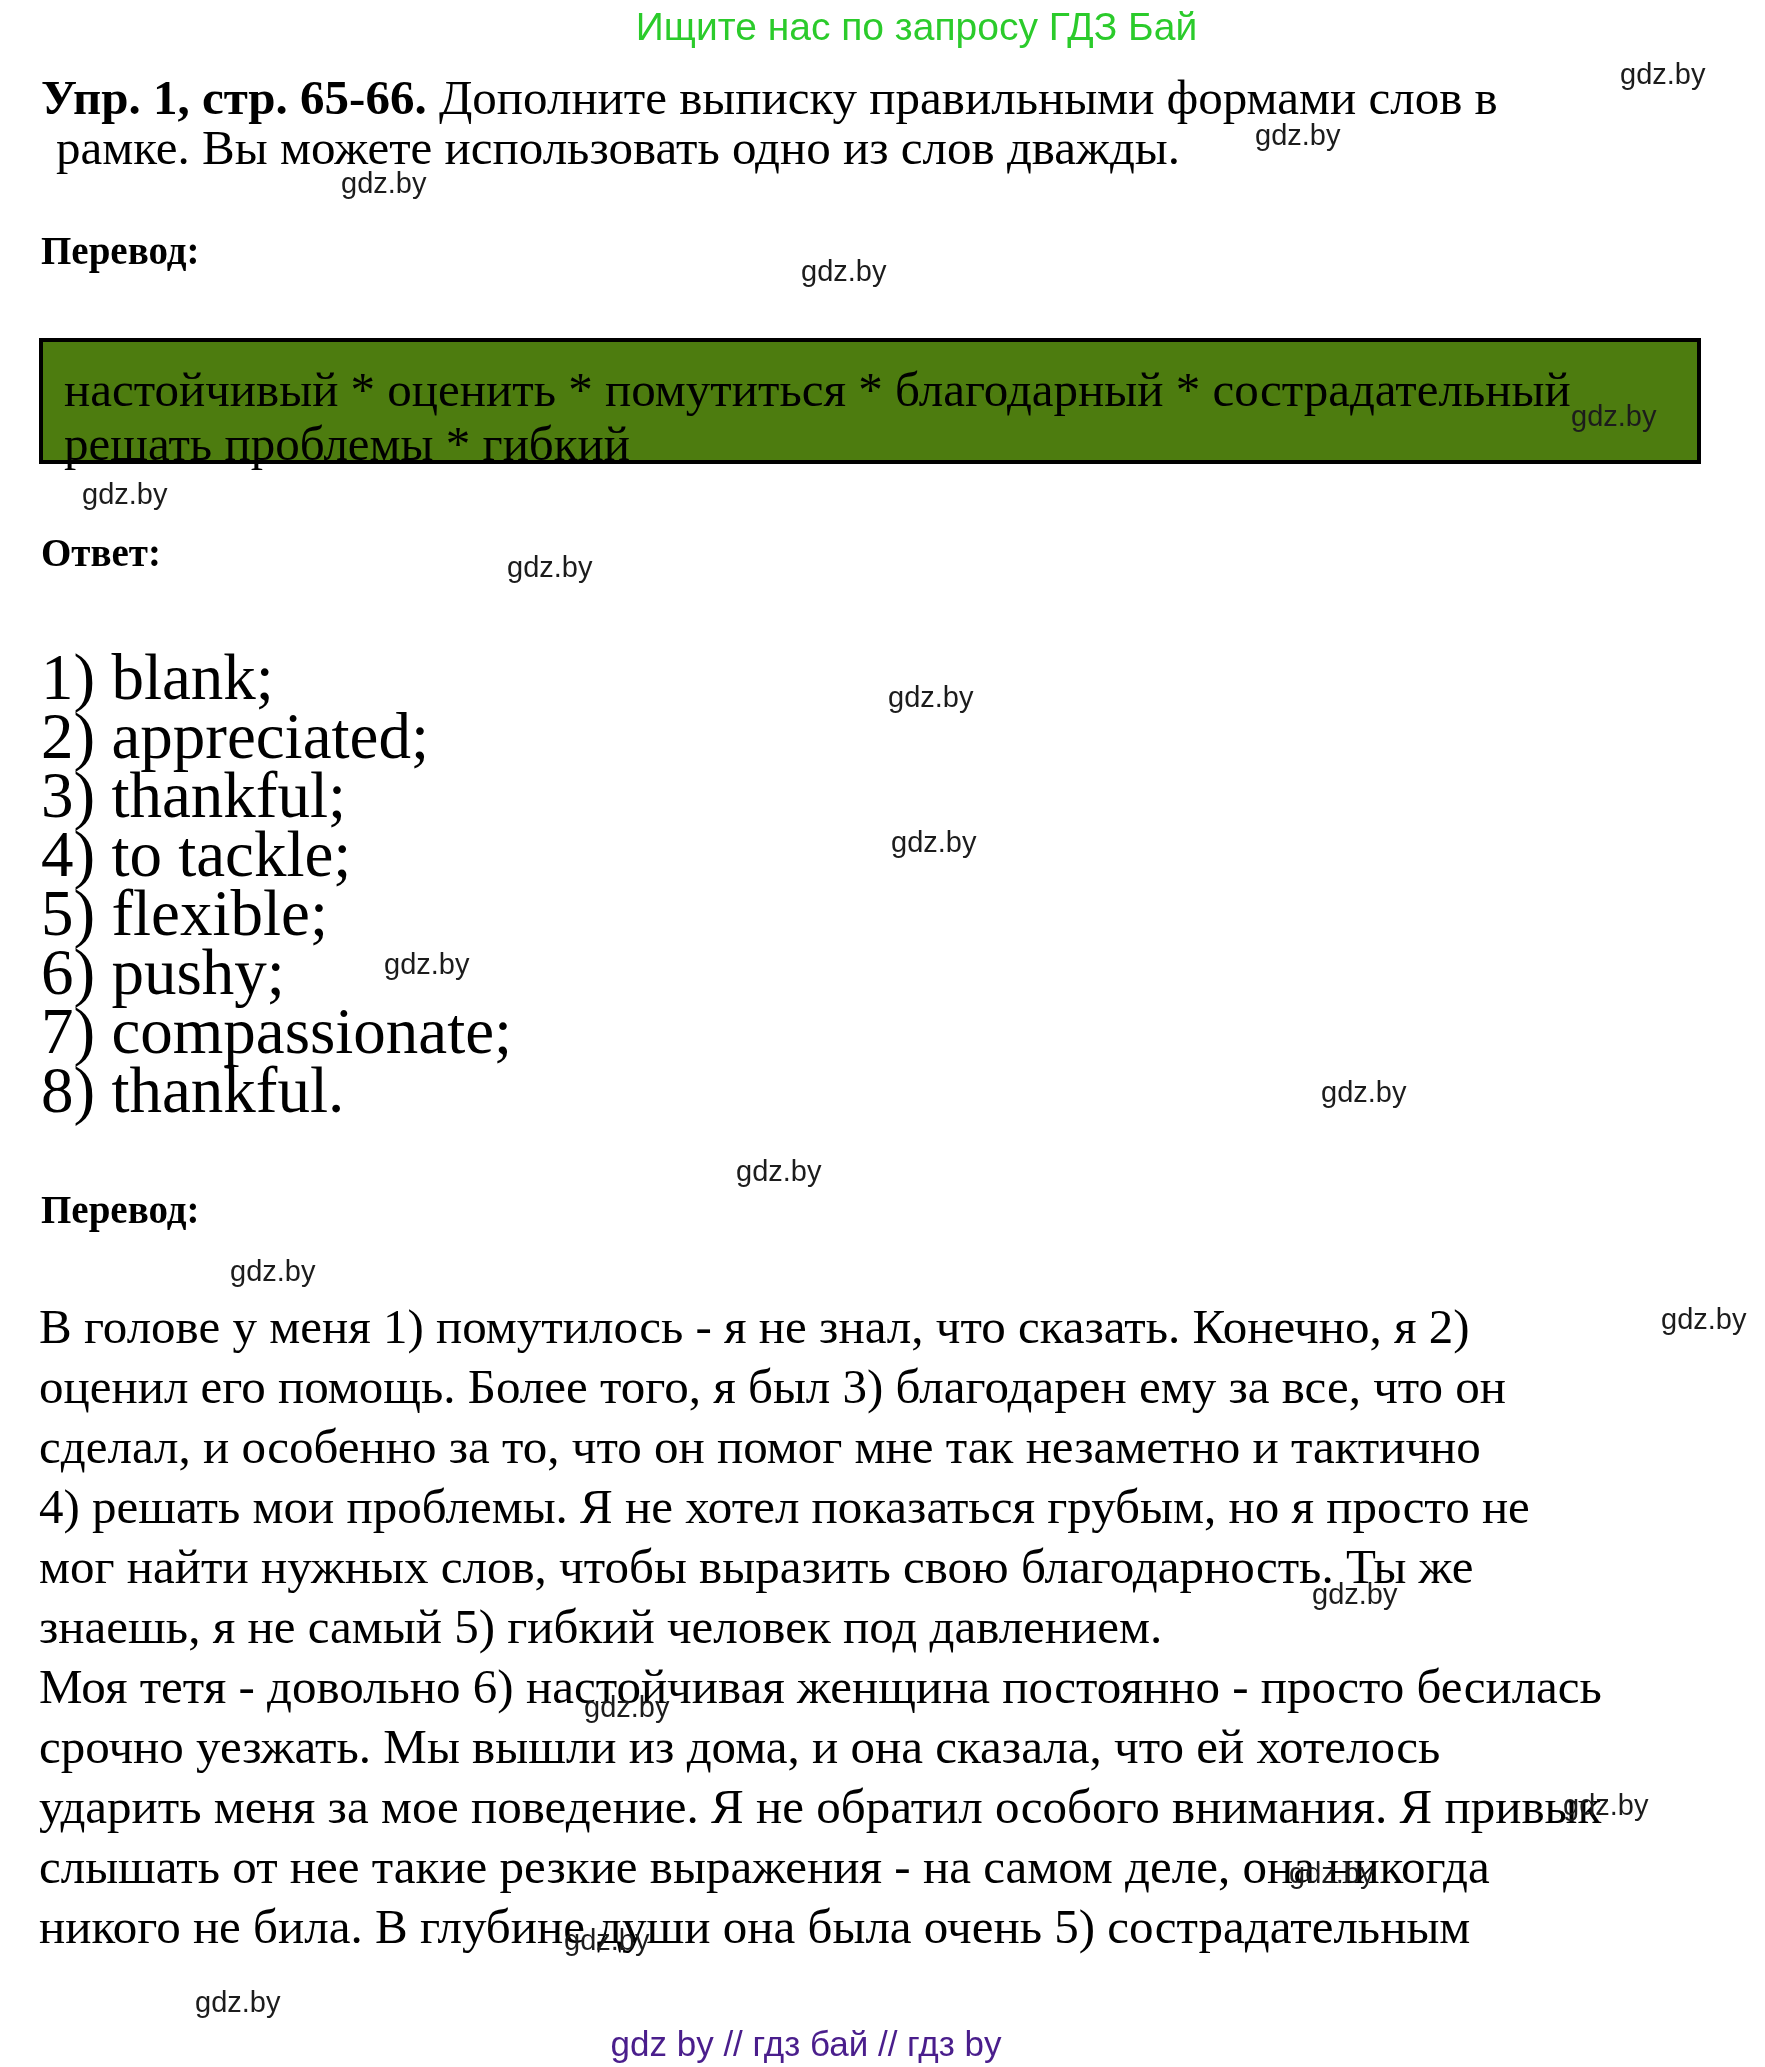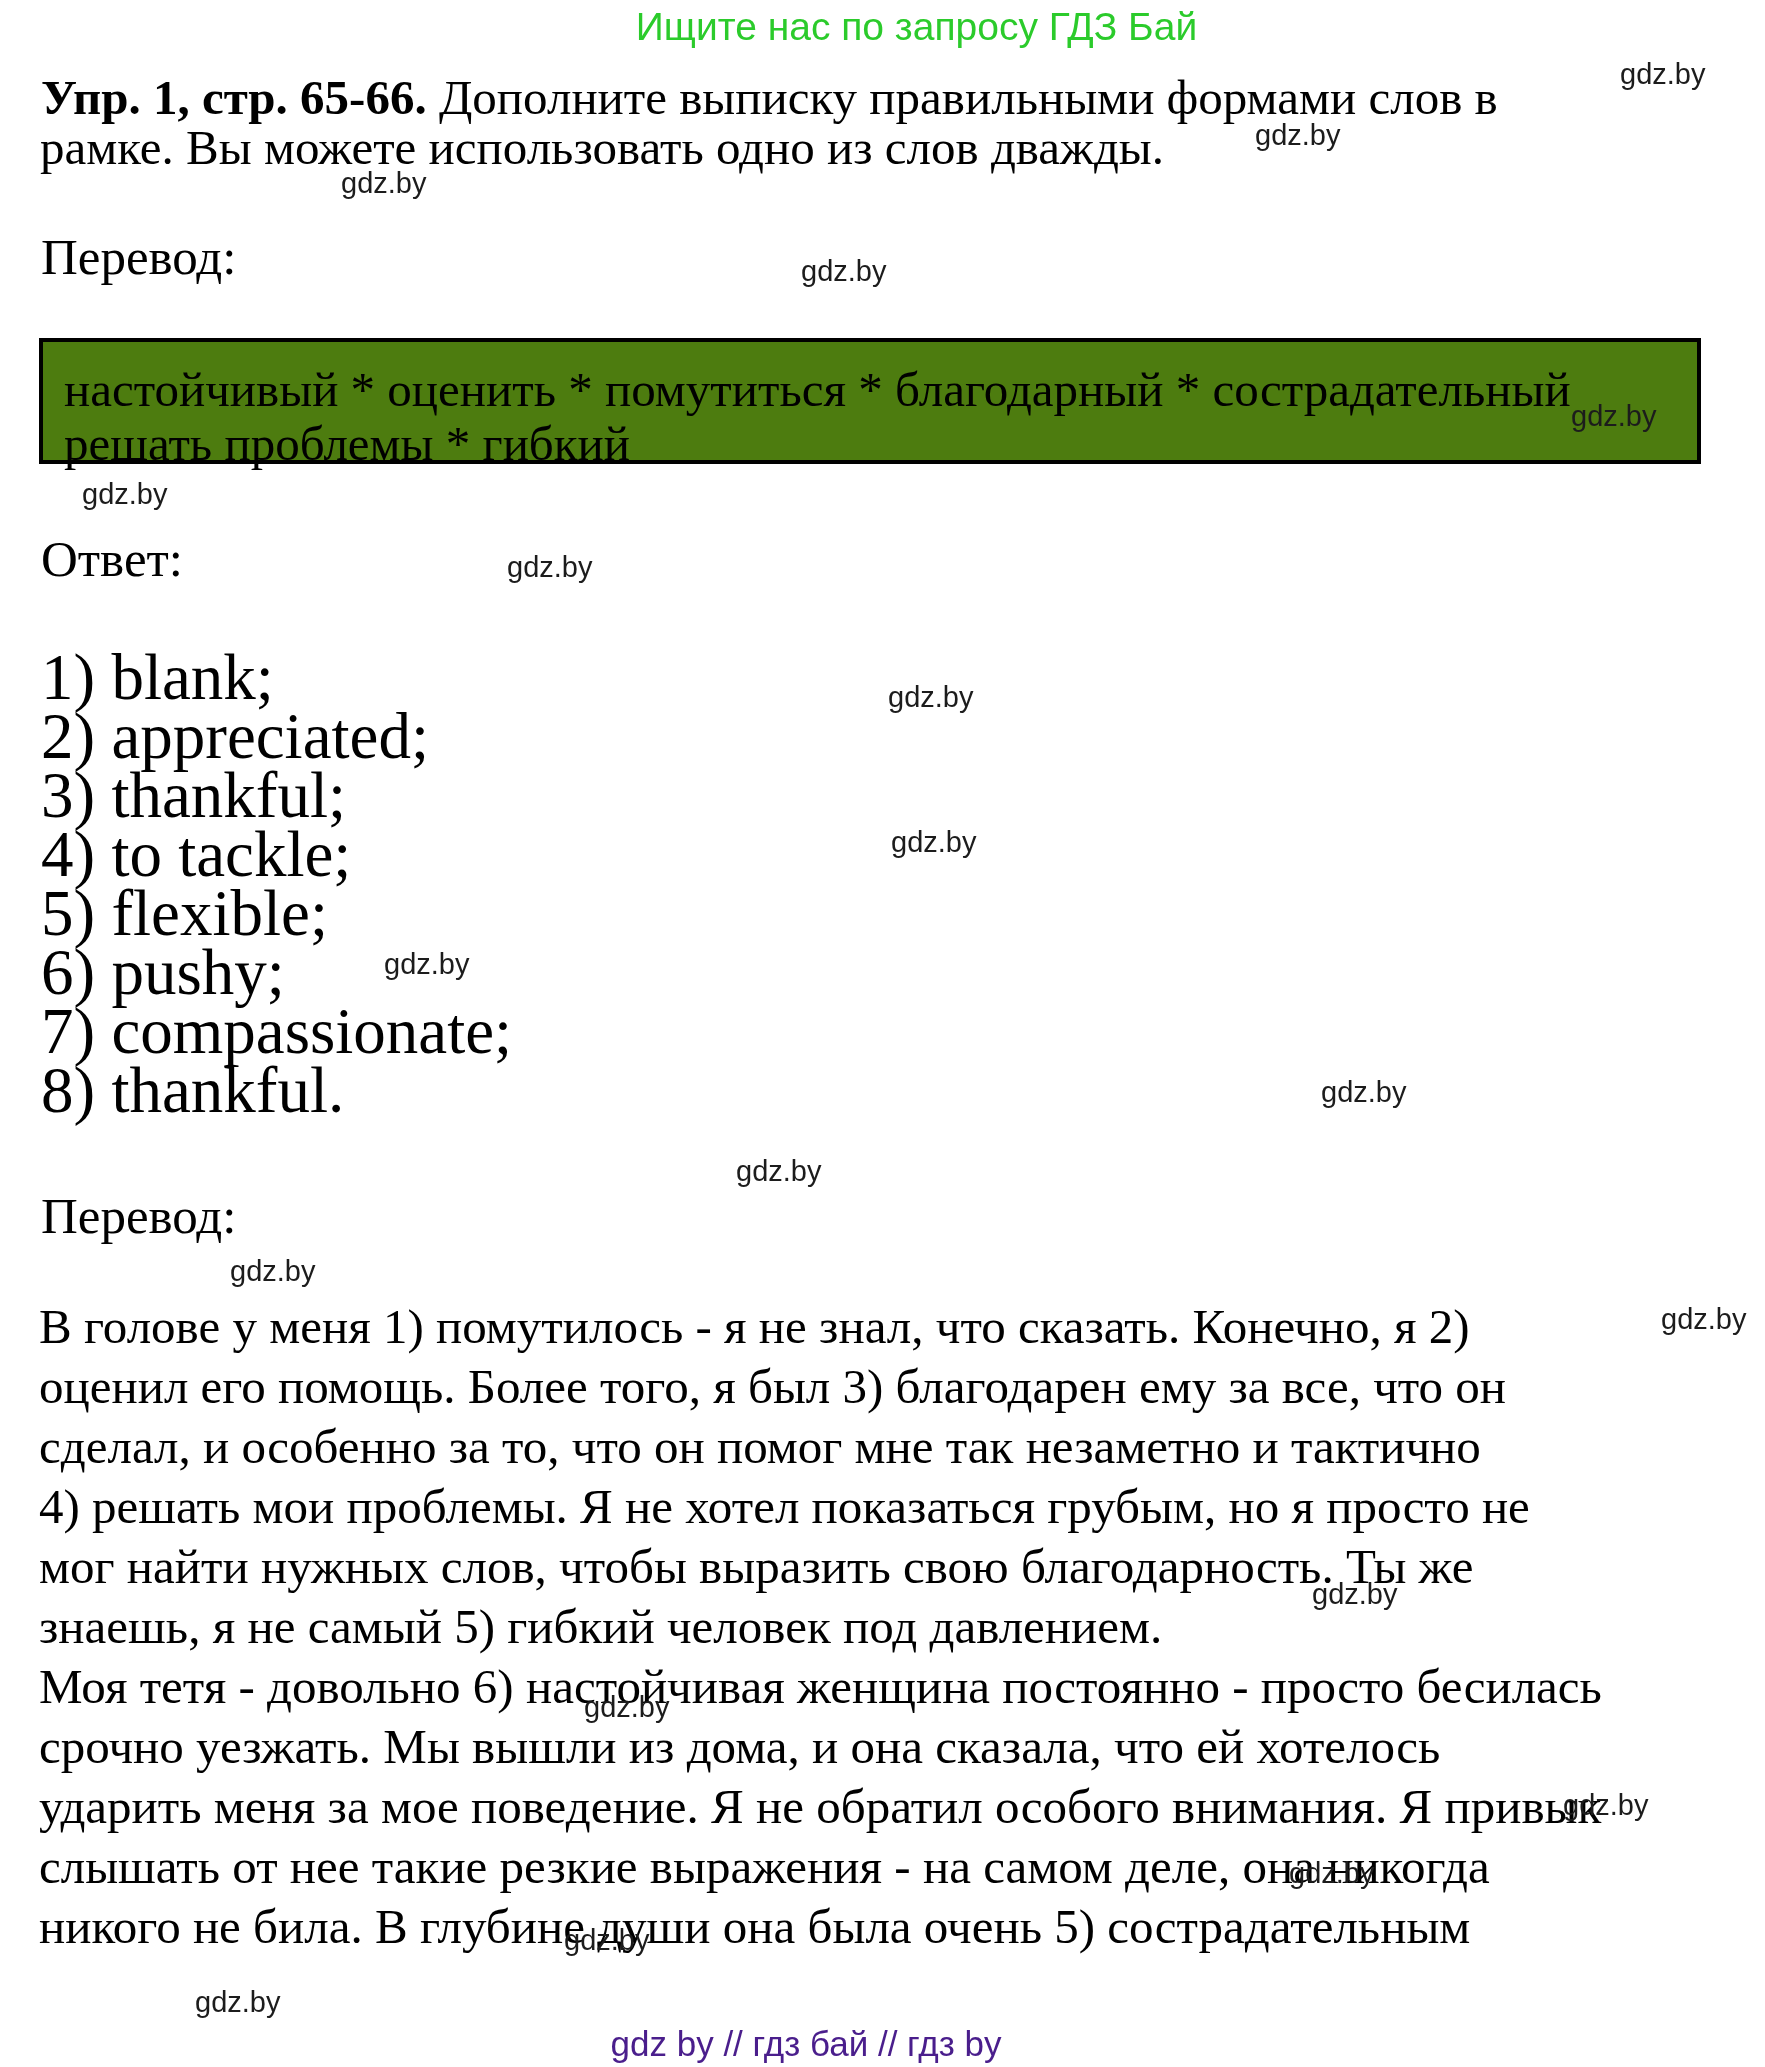--- a/index.html
+++ b/index.html
@@ -17,24 +17,24 @@
   .abs{position:absolute;}
   .promo{
     top:5.3px;left:0;width:1765px;text-align:center;
     font-family:"Liberation Sans", sans-serif;
     font-size:39px;font-weight:500;color:var(--promo-green);
     white-space:nowrap;
     margin-left:34px;
   }
   .serif-line{font-size:49px;line-height:60px;white-space:nowrap;}
   .task-line1{top:54px;left:41px;margin-top:14px;}
-  .task-line2{top:118px;left:40px;text-align:center;}
+  .task-line2{top:118px;left:56px;text-align:center;}
   .task-bold{font-weight:bold;}
   .heading{
-    font-size:51px;font-weight:normal;white-space:nowrap;
+    font-size:39px;font-weight:bold;white-space:nowrap;
   }
   .h-perevod1{top:228px;left:41px;}
   .h-otvet{top:530px;left:41px;}
   .h-perevod2{top:1187px;left:41px;}
   .word-box{
     top:338px;left:39px;width:1662px;height:126px;
     border:4.4px solid #000;background:#4d7c0f;
     padding:21px 16px 0 21px;
   }
   .word-box .box-line{

